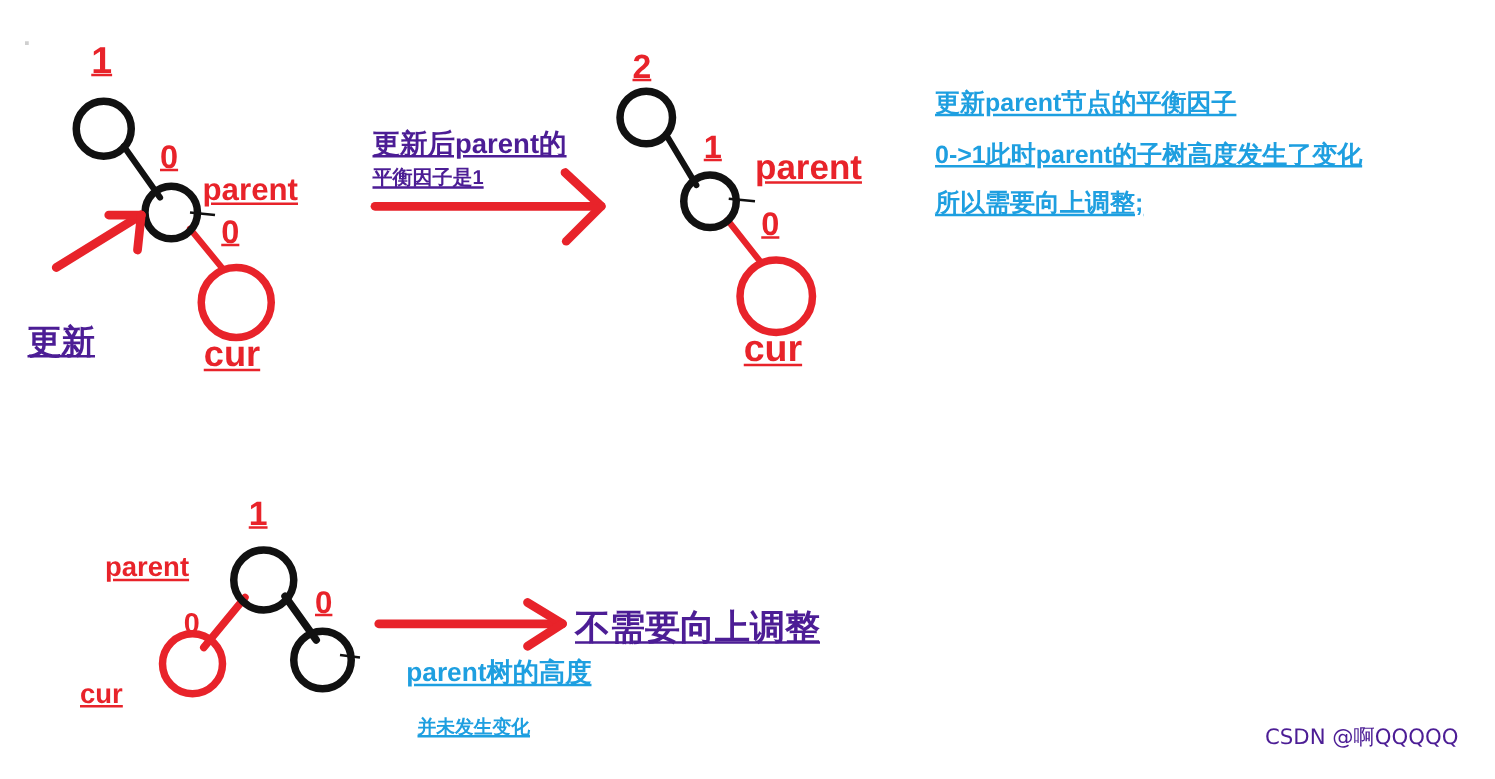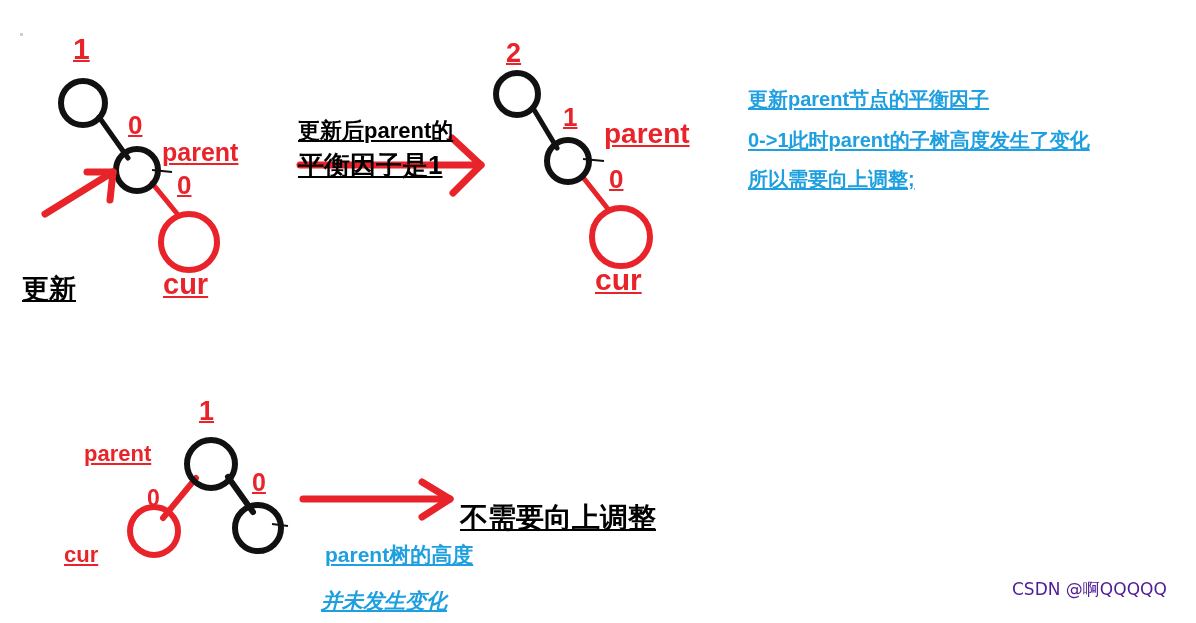--- a/index.html
+++ b/index.html
@@ -18,23 +18,22 @@
 
   
   .ann {
     position: absolute;
     white-space: nowrap;
     font-weight: bold;
     line-height: 1.18;
     text-decoration: underline;
     text-decoration-thickness: 2px;
     text-underline-offset: 2px;
-    margin-top: 16px;
   }
-  .ann.red   { color: #000000; }
+  .ann.red   { color: #4c1d95; }
   .ann.blue  { color: #1e9fe0; }
 
   
   .bf {
     position: absolute;
     font-weight: bold;
     color: #e8232a;
     text-decoration: underline;
     text-decoration-thickness: 2px;
     text-underline-offset: 1px;
@@ -129,37 +128,37 @@
   <div class="speck" style="left:20px; top:33px; width:3px; height:3px;"></div>
 
   <div class="bf" style="left:73px; top:34px; font-size:30px;">1</div>
   <div class="bf" style="left:128px; top:112px; font-size:26px;">0</div>
   <div class="nodelabel" style="left:162px; top:140px; font-size:25px;">parent</div>
   <div class="bf" style="left:177px; top:172px; font-size:26px;">0</div>
   <div class="nodelabel" style="left:163px; top:270px; font-size:29px;">cur</div>
   <div class="ann red" style="left:22px; top:258px; font-size:27px;">更新</div>
 
   <div class="ann red" style="left:298px; top:102px; font-size:22px;">更新后parent的</div>
-  <div class="ann red" style="left:298px; top:134px; font-size:26px;">平衡因子是1</div>
+  <div class="ann red" style="left:298px; top:134px; font-size:16px;">平衡因子是1</div>
 
   <div class="bf" style="left:506px; top:40px; font-size:27px;">2</div>
   <div class="bf" style="left:563px; top:104px; font-size:26px;">1</div>
   <div class="nodelabel" style="left:604px; top:120px; font-size:28px;">parent</div>
   <div class="bf" style="left:609px; top:166px; font-size:26px;">0</div>
   <div class="nodelabel" style="left:595px; top:265px; font-size:30px;">cur</div>
 
   <div class="ann blue" style="left:748px; top:72px; font-size:20px;">更新parent节点的平衡因子</div>
   <div class="ann blue" style="left:748px; top:113px; font-size:20px;text-align:center;">0-&gt;1此时parent的子树高度发生了变化</div>
   <div class="ann blue" style="left:748px; top:152px; font-size:20px;">所以需要向上调整;</div>
 
   <div class="nodelabel" style="left:84px; top:443px; font-size:22px;">parent</div>
   <div class="bf" style="left:199px; top:398px; font-size:27px;">1</div>
   <div class="bf" style="left:147px; top:487px; font-size:23px;">0</div>
   <div class="nodelabel" style="left:64px; top:544px; font-size:22px;">cur</div>
   <div class="bf" style="left:252px; top:470px; font-size:25px;">0</div>
 
   <div class="ann red" style="left:460px; top:485px; font-size:28px;">不需要向上调整</div>
   <div class="ann blue" style="left:325px; top:527px; font-size:21px;">parent树的高度</div>
-  <div class="ann blue" style="left:321px; top:573px; font-size:21px;font-style:italic;">并未发生变化</div>
+  <div class="ann blue" style="left:334px; top:573px; font-size:15px;">并未发生变化</div>
 
   <div class="watermark" style="left:1012px; top:578px;">CSDN @啊QQQQQ</div>
 
 </div>
 
 </body></html>

